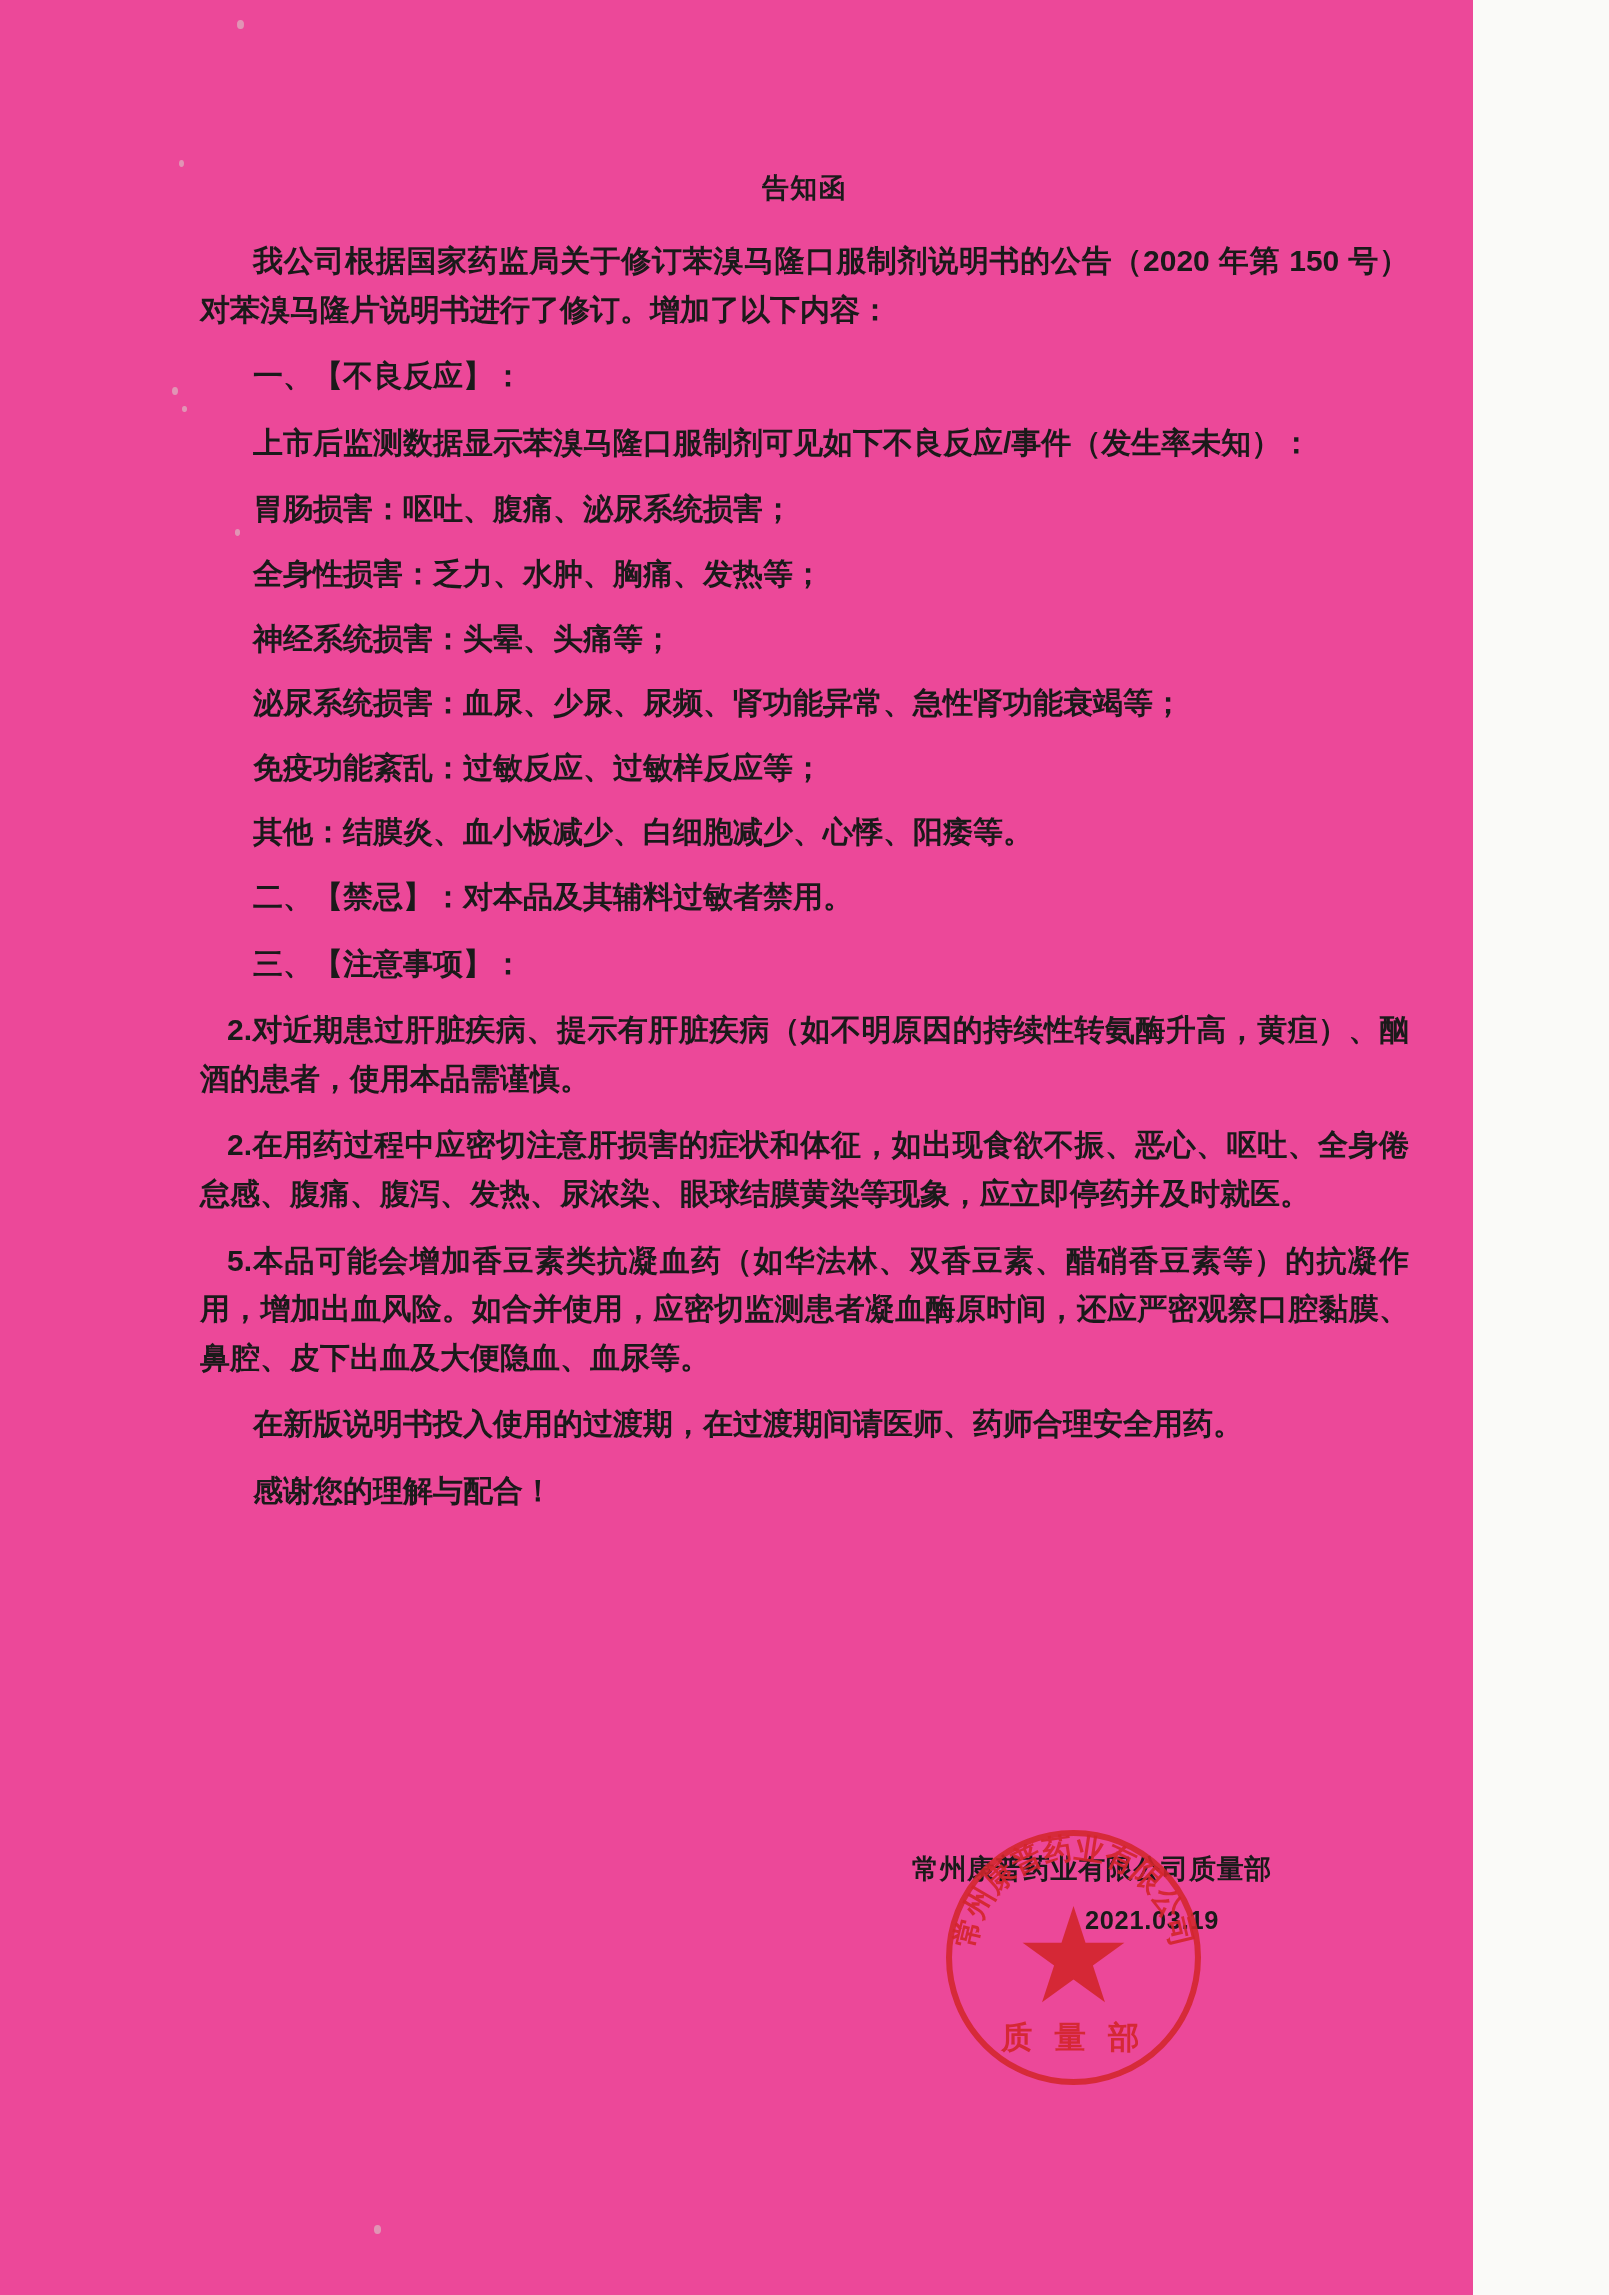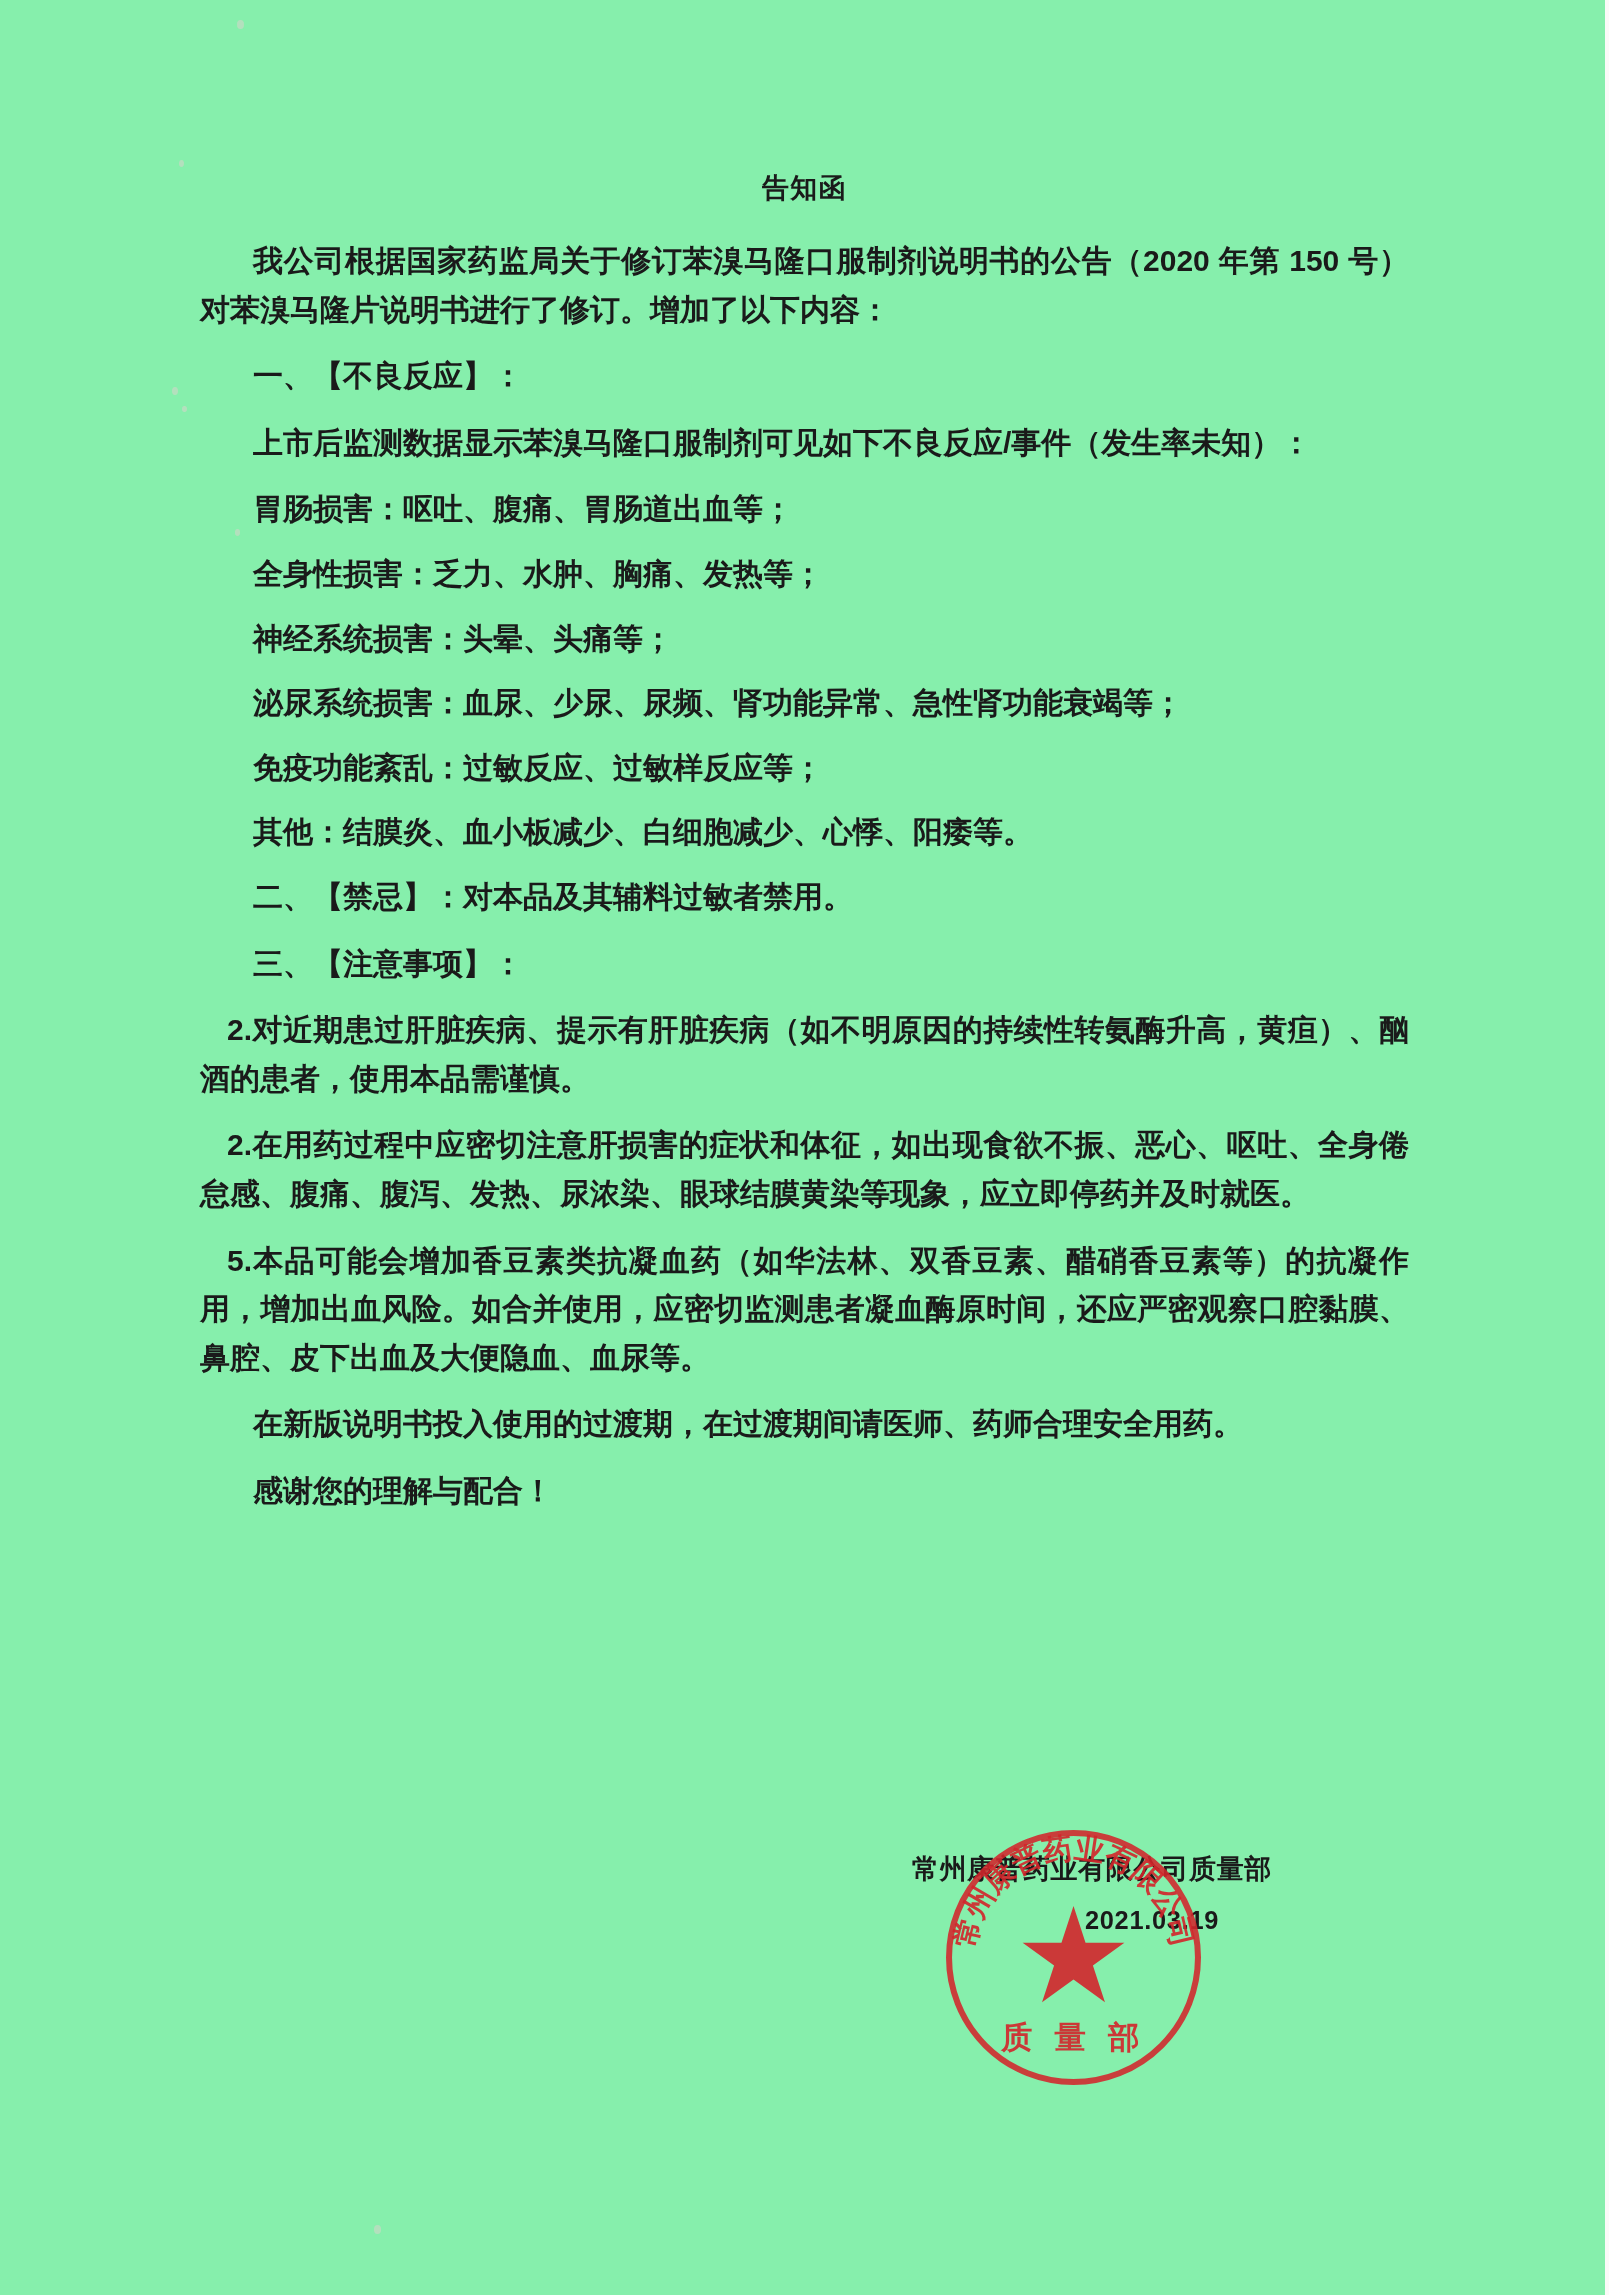--- a/index.html
+++ b/index.html
@@ -2,23 +2,23 @@
 <html style="font-size:10.7px"><head>
 <meta charset="utf-8">
 <style>
   html, body {
     margin: 0;
     padding: 0;
     background: #fafaf8;
   }
   .page {
     position: relative;
-    width: 1605px;
+    width: 1473px;
     height: 2295px;
-    background: #86efac;
+    background: #ec4899;
     overflow: hidden;
     font-family: "Liberation Serif", "DejaVu Serif", serif;
     color: #1a1a1a;
   }
   
   .speck {
     position: absolute;
     background: #d8d4cc;
     border-radius: 50%;
     opacity: 0.55;
@@ -102,21 +102,21 @@
   <div class="speck" style="left:235px;top:529px;width:5.3px;height:6.7px;"></div>
   <div class="speck" style="left:374px;top:2225px;width:7.3px;height:8.7px;"></div>
 
   <div class="content">
 
     <div class="doc-title">告知函</div>
 
     <p class="indent">我公司根据国家药监局关于修订苯溴马隆口服制剂说明书的公告（2020 年第 150 号）对苯溴马隆片说明书进行了修订。增加了以下内容：</p>
     <p class="indent">一、【不良反应】：</p>
     <p class="indent">上市后监测数据显示苯溴马隆口服制剂可见如下不良反应/事件（发生率未知）：</p>
-    <p class="indent tight">胃肠损害：呕吐、腹痛、胃肠道出血等；</p>
+    <p class="indent tight">胃肠损害：呕吐、腹痛、泌尿系统损害；</p>
     <p class="indent tight">全身性损害：乏力、水肿、胸痛、发热等；</p>
     <p class="indent tight">神经系统损害：头晕、头痛等；</p>
     <p class="indent tight">泌尿系统损害：血尿、少尿、尿频、肾功能异常、急性肾功能衰竭等；</p>
     <p class="indent tight">免疫功能紊乱：过敏反应、过敏样反应等；</p>
     <p class="indent tight">其他：结膜炎、血小板减少、白细胞减少、心悸、阳痿等。</p>
     <p class="indent">二、【禁忌】：对本品及其辅料过敏者禁用。</p>
     <p class="indent">三、【注意事项】：</p>
     <p class="indent-sm">2.对近期患过肝脏疾病、提示有肝脏疾病（如不明原因的持续性转氨酶升高，黄疸）、酗酒的患者，使用本品需谨慎。</p>
     <p class="indent-sm">2.在用药过程中应密切注意肝损害的症状和体征，如出现食欲不振、恶心、呕吐、全身倦怠感、腹痛、腹泻、发热、尿浓染、眼球结膜黄染等现象，应立即停药并及时就医。</p>
     <p class="indent-sm">5.本品可能会增加香豆素类抗凝血药（如华法林、双香豆素、醋硝香豆素等）的抗凝作用，增加出血风险。如合并使用，应密切监测患者凝血酶原时间，还应严密观察口腔黏膜、鼻腔、皮下出血及大便隐血、血尿等。</p>

